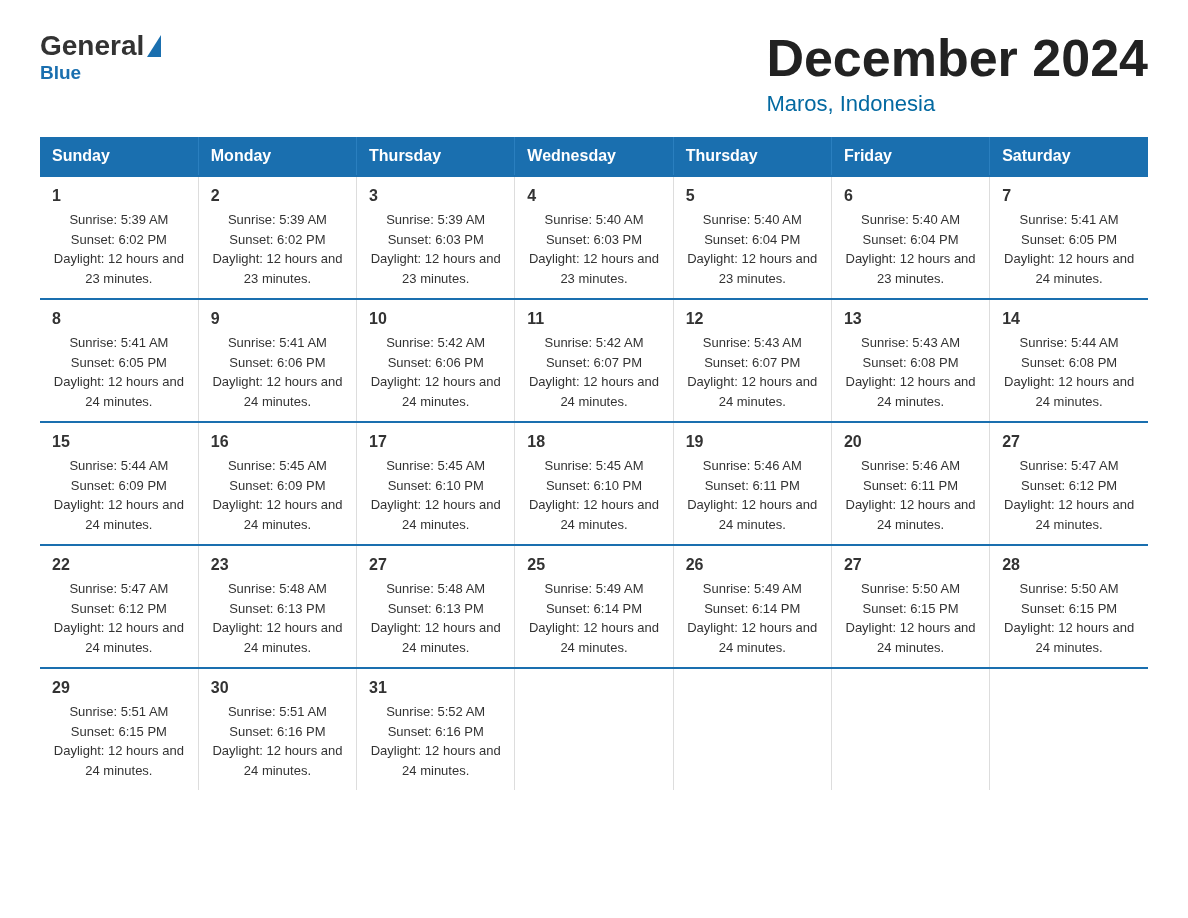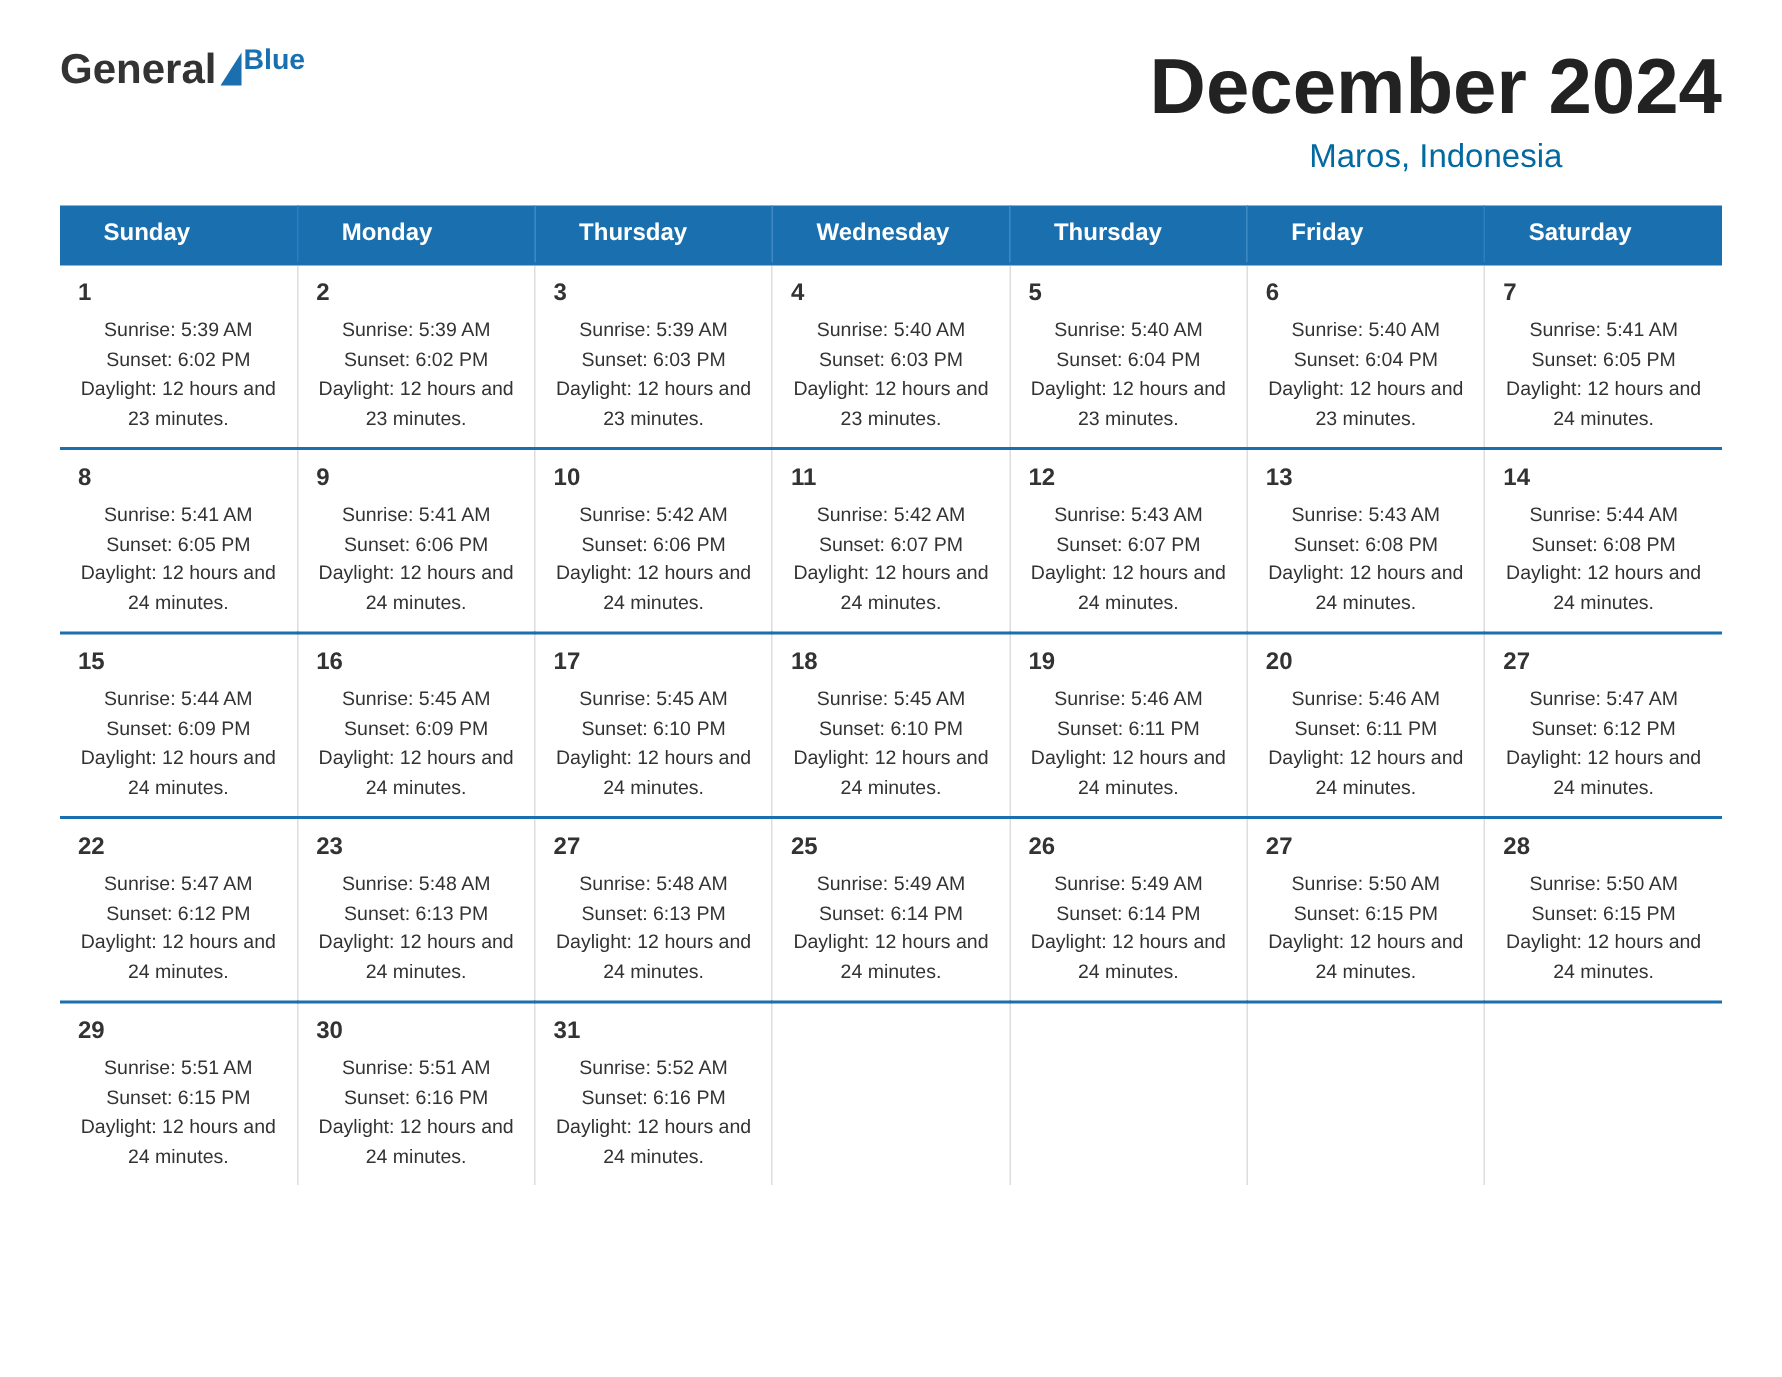--- a/index.html
+++ b/index.html
@@ -10,21 +10,21 @@
       color: #222;
     }
     .header {
       display: flex;
       justify-content: space-between;
       align-items: flex-start;
       margin-bottom: 20px;
     }
     .logo {
       display: flex;
-      flex-direction: row;
+      flex-direction: column;
       align-items: flex-start;
     }
     .logo-text-general {
       font-size: 28px;
       font-weight: bold;
       color: #333;
       display: flex;
       align-items: center;
     }
     .logo-triangle {
@@ -36,21 +36,21 @@
       display: inline-block;
       margin-left: 3px;
       margin-right: 1px;
     }
     .logo-text-blue {
       font-size: 19px;
       font-weight: bold;
       color: #1a6faf;
     }
     .title-section {
-      text-align: center;
+      text-align: left;
     }
     .calendar-title {
       font-size: 52px;
       font-weight: bold;
       color: #222;
       line-height: 1.1;
     }
     .calendar-subtitle {
       font-size: 22px;
       color: #0369a1;
@@ -58,21 +58,21 @@
     }
     table {
       width: 100%;
       border-collapse: collapse;
     }
     thead tr {
       background-color: #1a6faf;
     }
     thead th {
       color: #fff;
-      padding: 10px 29px;
+      padding: 10px 12px;
       text-align: left;
       font-size: 16px;
       font-weight: bold;
       border-right: 1px solid #2a7fbf;
     }
     thead th:last-child {
       border-right: none;
     }
     tbody tr {
       border-top: 2px solid #1a6faf;

